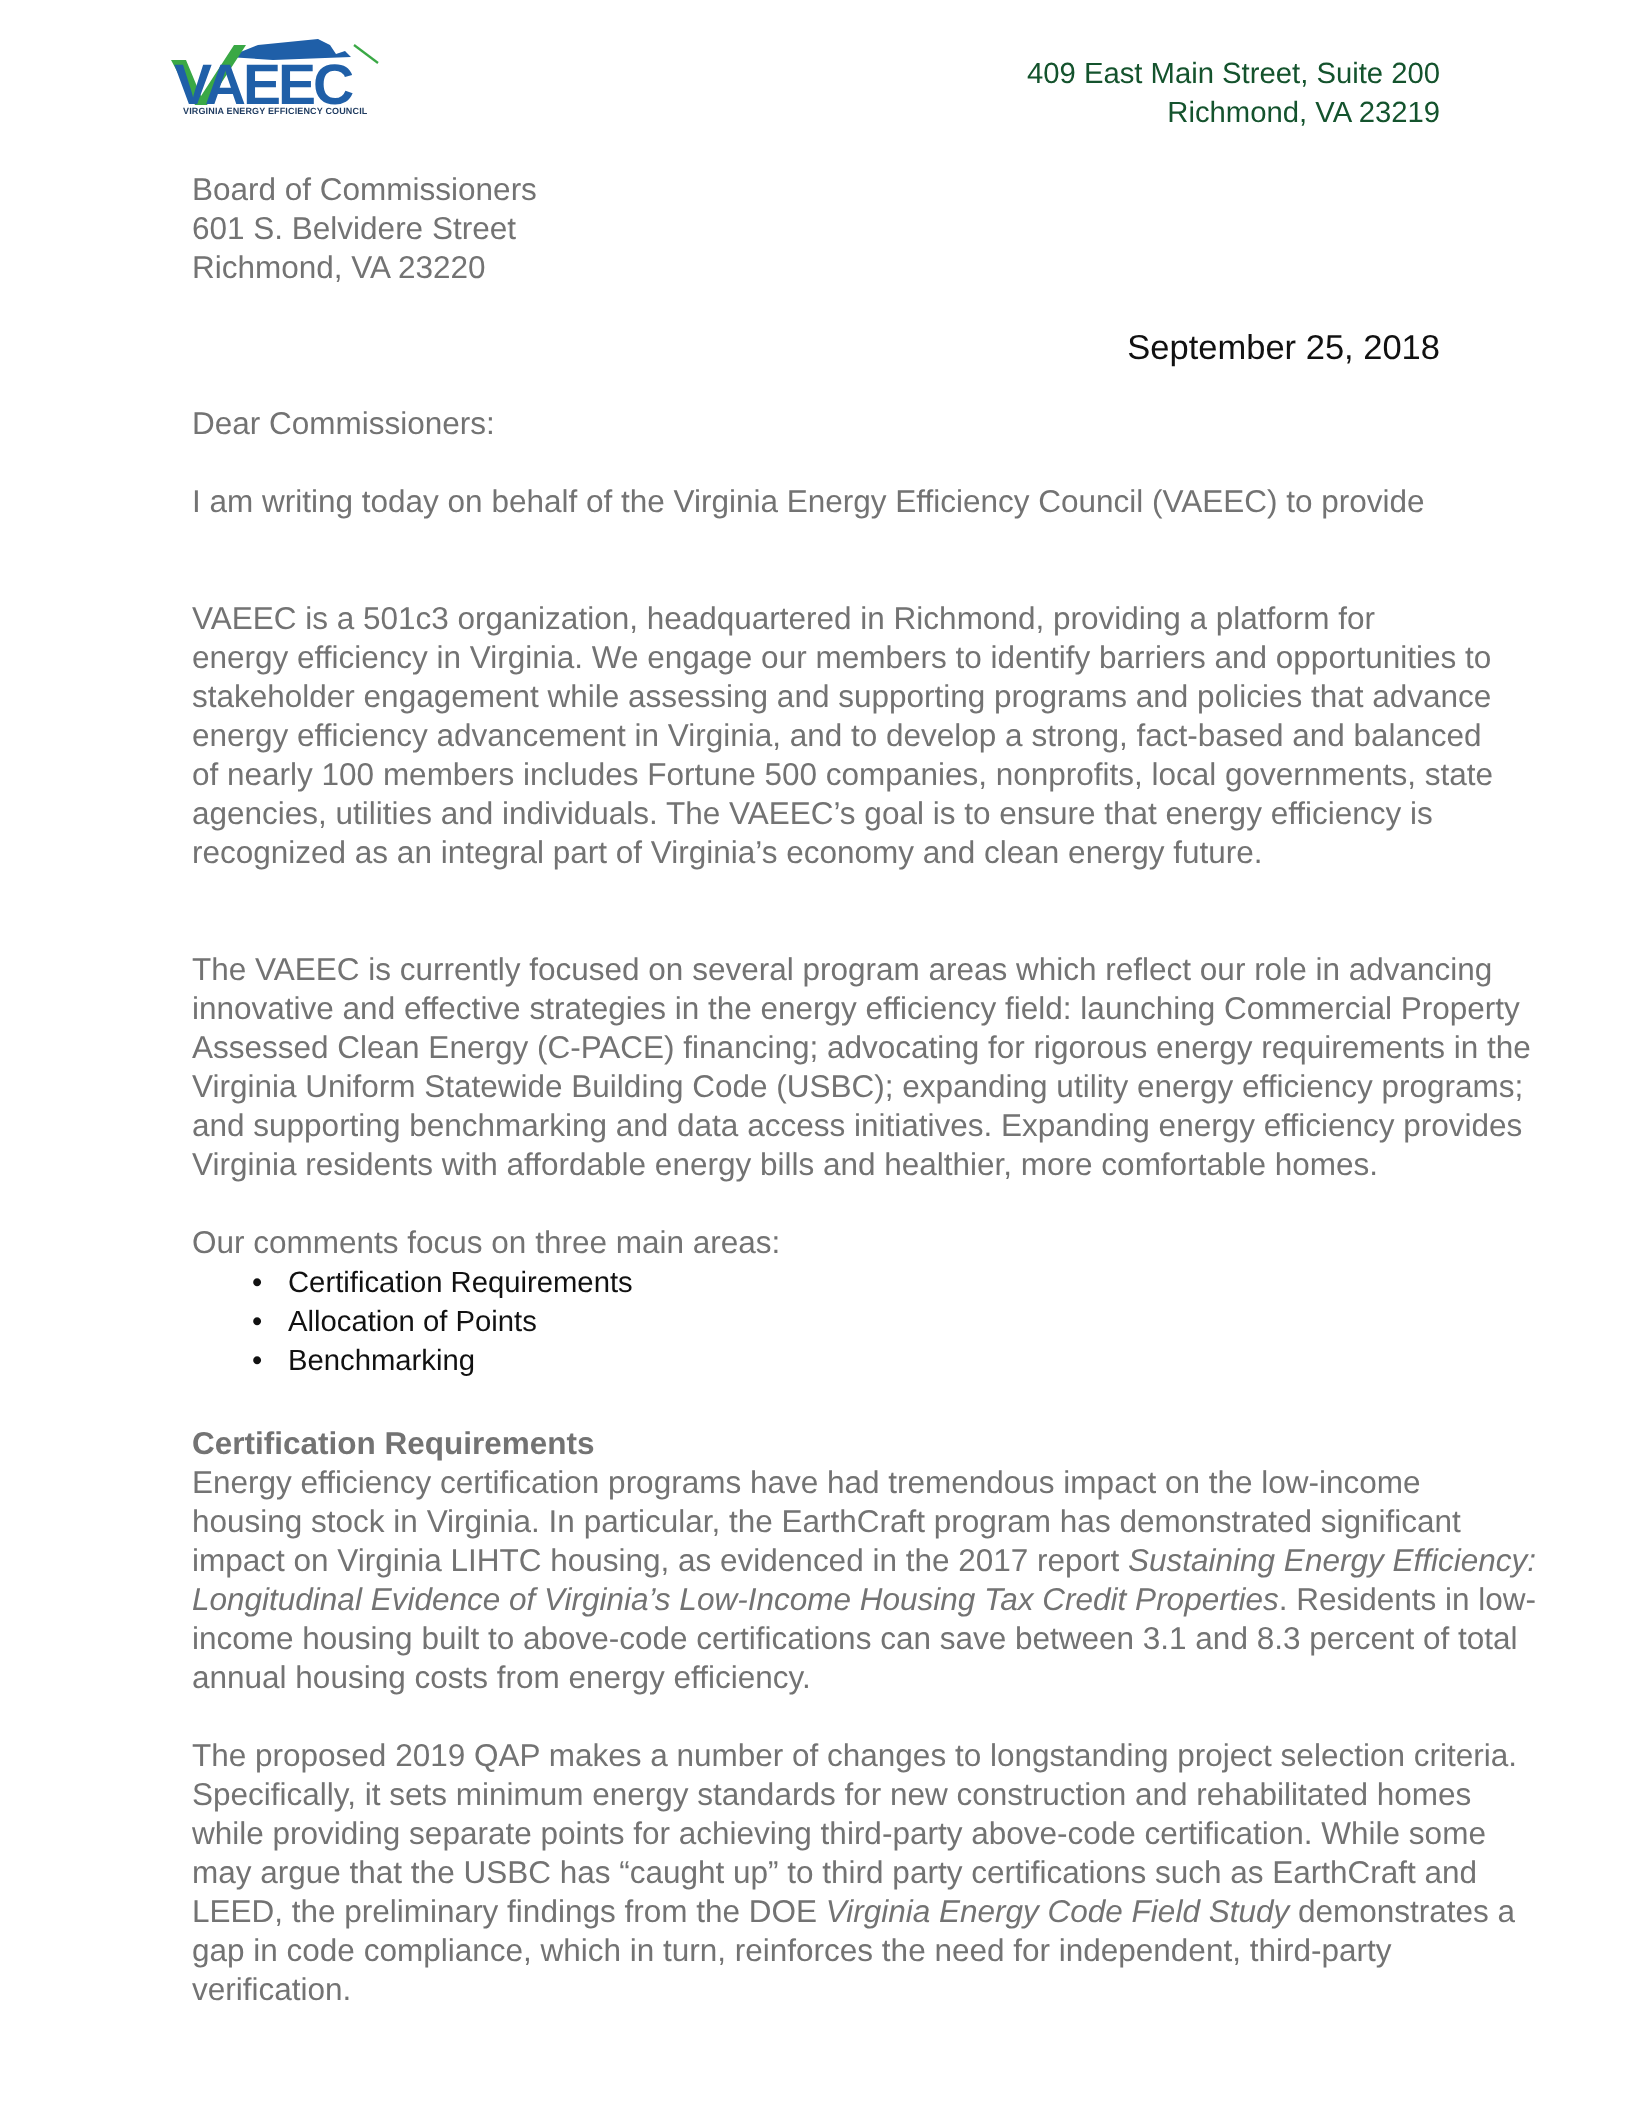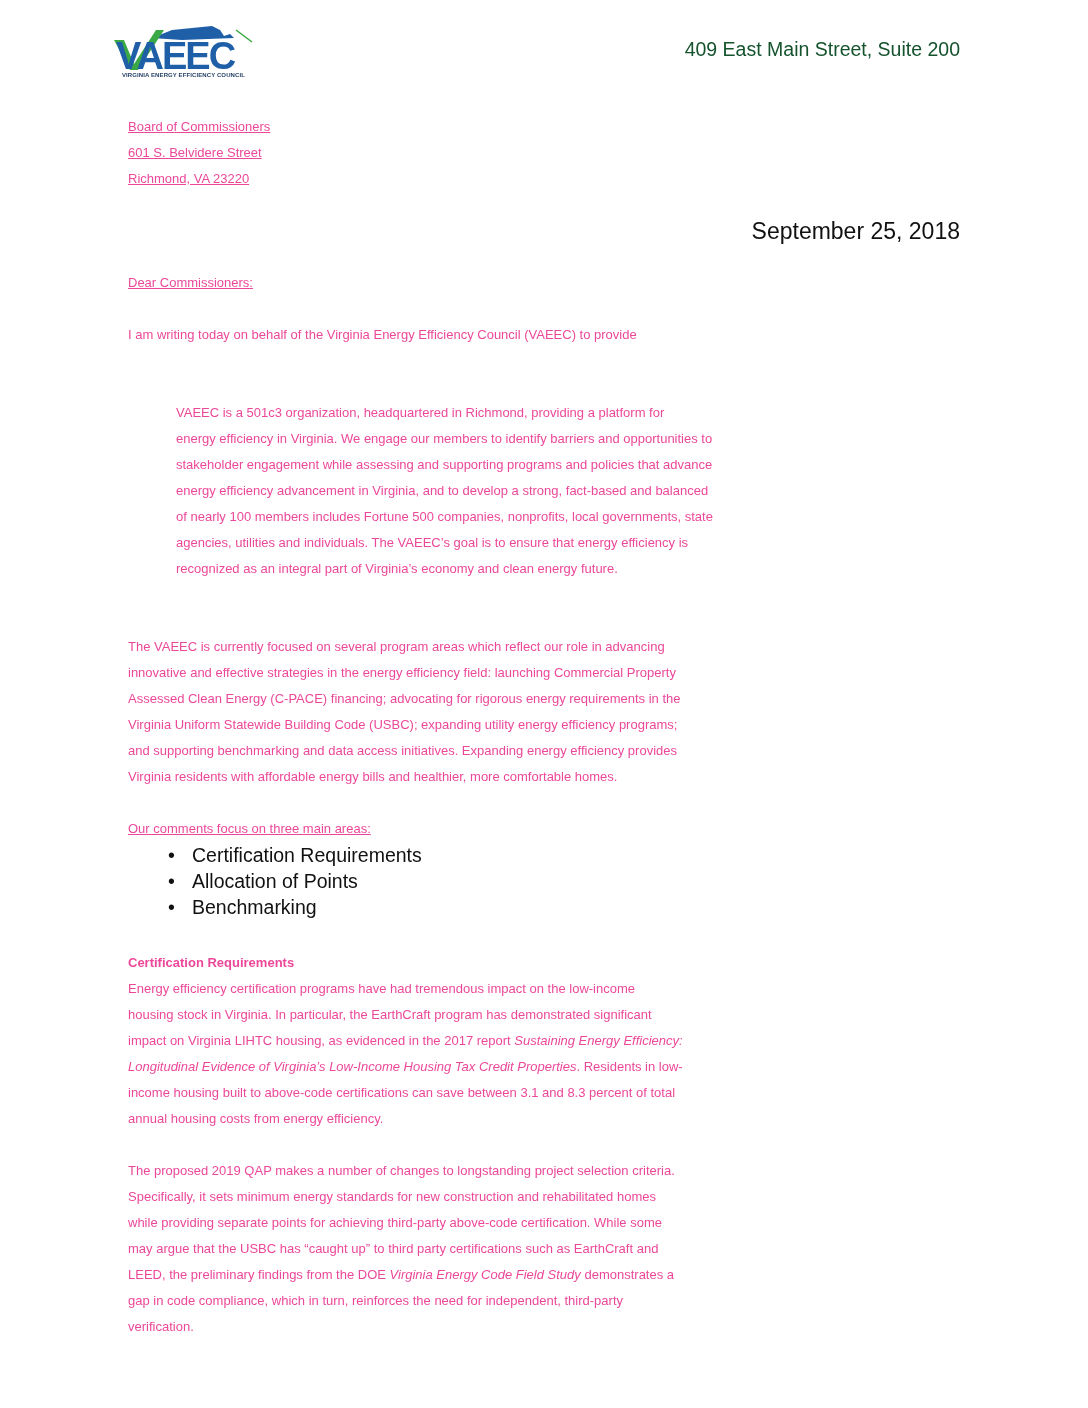--- a/index.html
+++ b/index.html
@@ -20,29 +20,29 @@
   }
 
   
   .sender {
     position: absolute; right: 128px; top: 36px; text-align: right;
     color: #14532d; font-size: 19.5px; line-height: 26px;
   }
 
   .body-text {
     position: absolute; left: 128px; width: 832px;
-    font-size: 13px; line-height: 26px; color: #ec4899; text-decoration: underline;
+    font-size: 21px; line-height: 26px; color: #737373;
   }
   .line { white-space: nowrap; display: block; height: 26px; }
 
   .recipient { top: 114px; }
   .date { position: absolute; right: 128px; top: 218px; font-size: 23px; line-height: 26px; }
   .salutation { top: 270px; }
   .p1 { top: 322px; }
-  .p2 { top: 400px; margin-left: 48px; }
+  .p2 { top: 400px; }
   .p3 { top: 634px; }
   .p4 { top: 816px; }
   .bullets { position: absolute; left: 128px; top: 842px; font-size: 19.5px; line-height: 26px; }
   .bullet { height: 26px; position: relative; white-space: nowrap; }
   .bullet .dot { position: absolute; left: 40px; top: 0; }
   .bullet .txt { position: absolute; left: 64px; top: 0; }
   .heading { top: 950px; font-weight: bold; }
   .p5 { top: 976px; }
   .p6 { top: 1158px; }
   em { font-style: italic; }
@@ -64,20 +64,21 @@
 
       <path d="M124 6 L140 18" stroke="#3aa845" stroke-width="1.5" fill="none"></path>
 
       <text x="4" y="45" font-family="Liberation Sans, sans-serif" font-weight="bold" font-size="38" fill="#1f5fa8" letter-spacing="-2">VAEEC</text>
     </svg>
     <div class="logo-sub">VIRGINIA ENERGY EFFICIENCY COUNCIL</div>
   </div>
 
   <div class="sender">
     <div>409 East Main Street, Suite 200</div>
+    <div>Richmond, VA 23219</div>
   </div>
 
   <div class="body-text recipient">
     <span class="line">Board of Commissioners</span>
     <span class="line">601 S. Belvidere Street</span>
     <span class="line">Richmond, VA 23220</span>
   </div>
 
   <div class="date">September 25, 2018</div>
 

